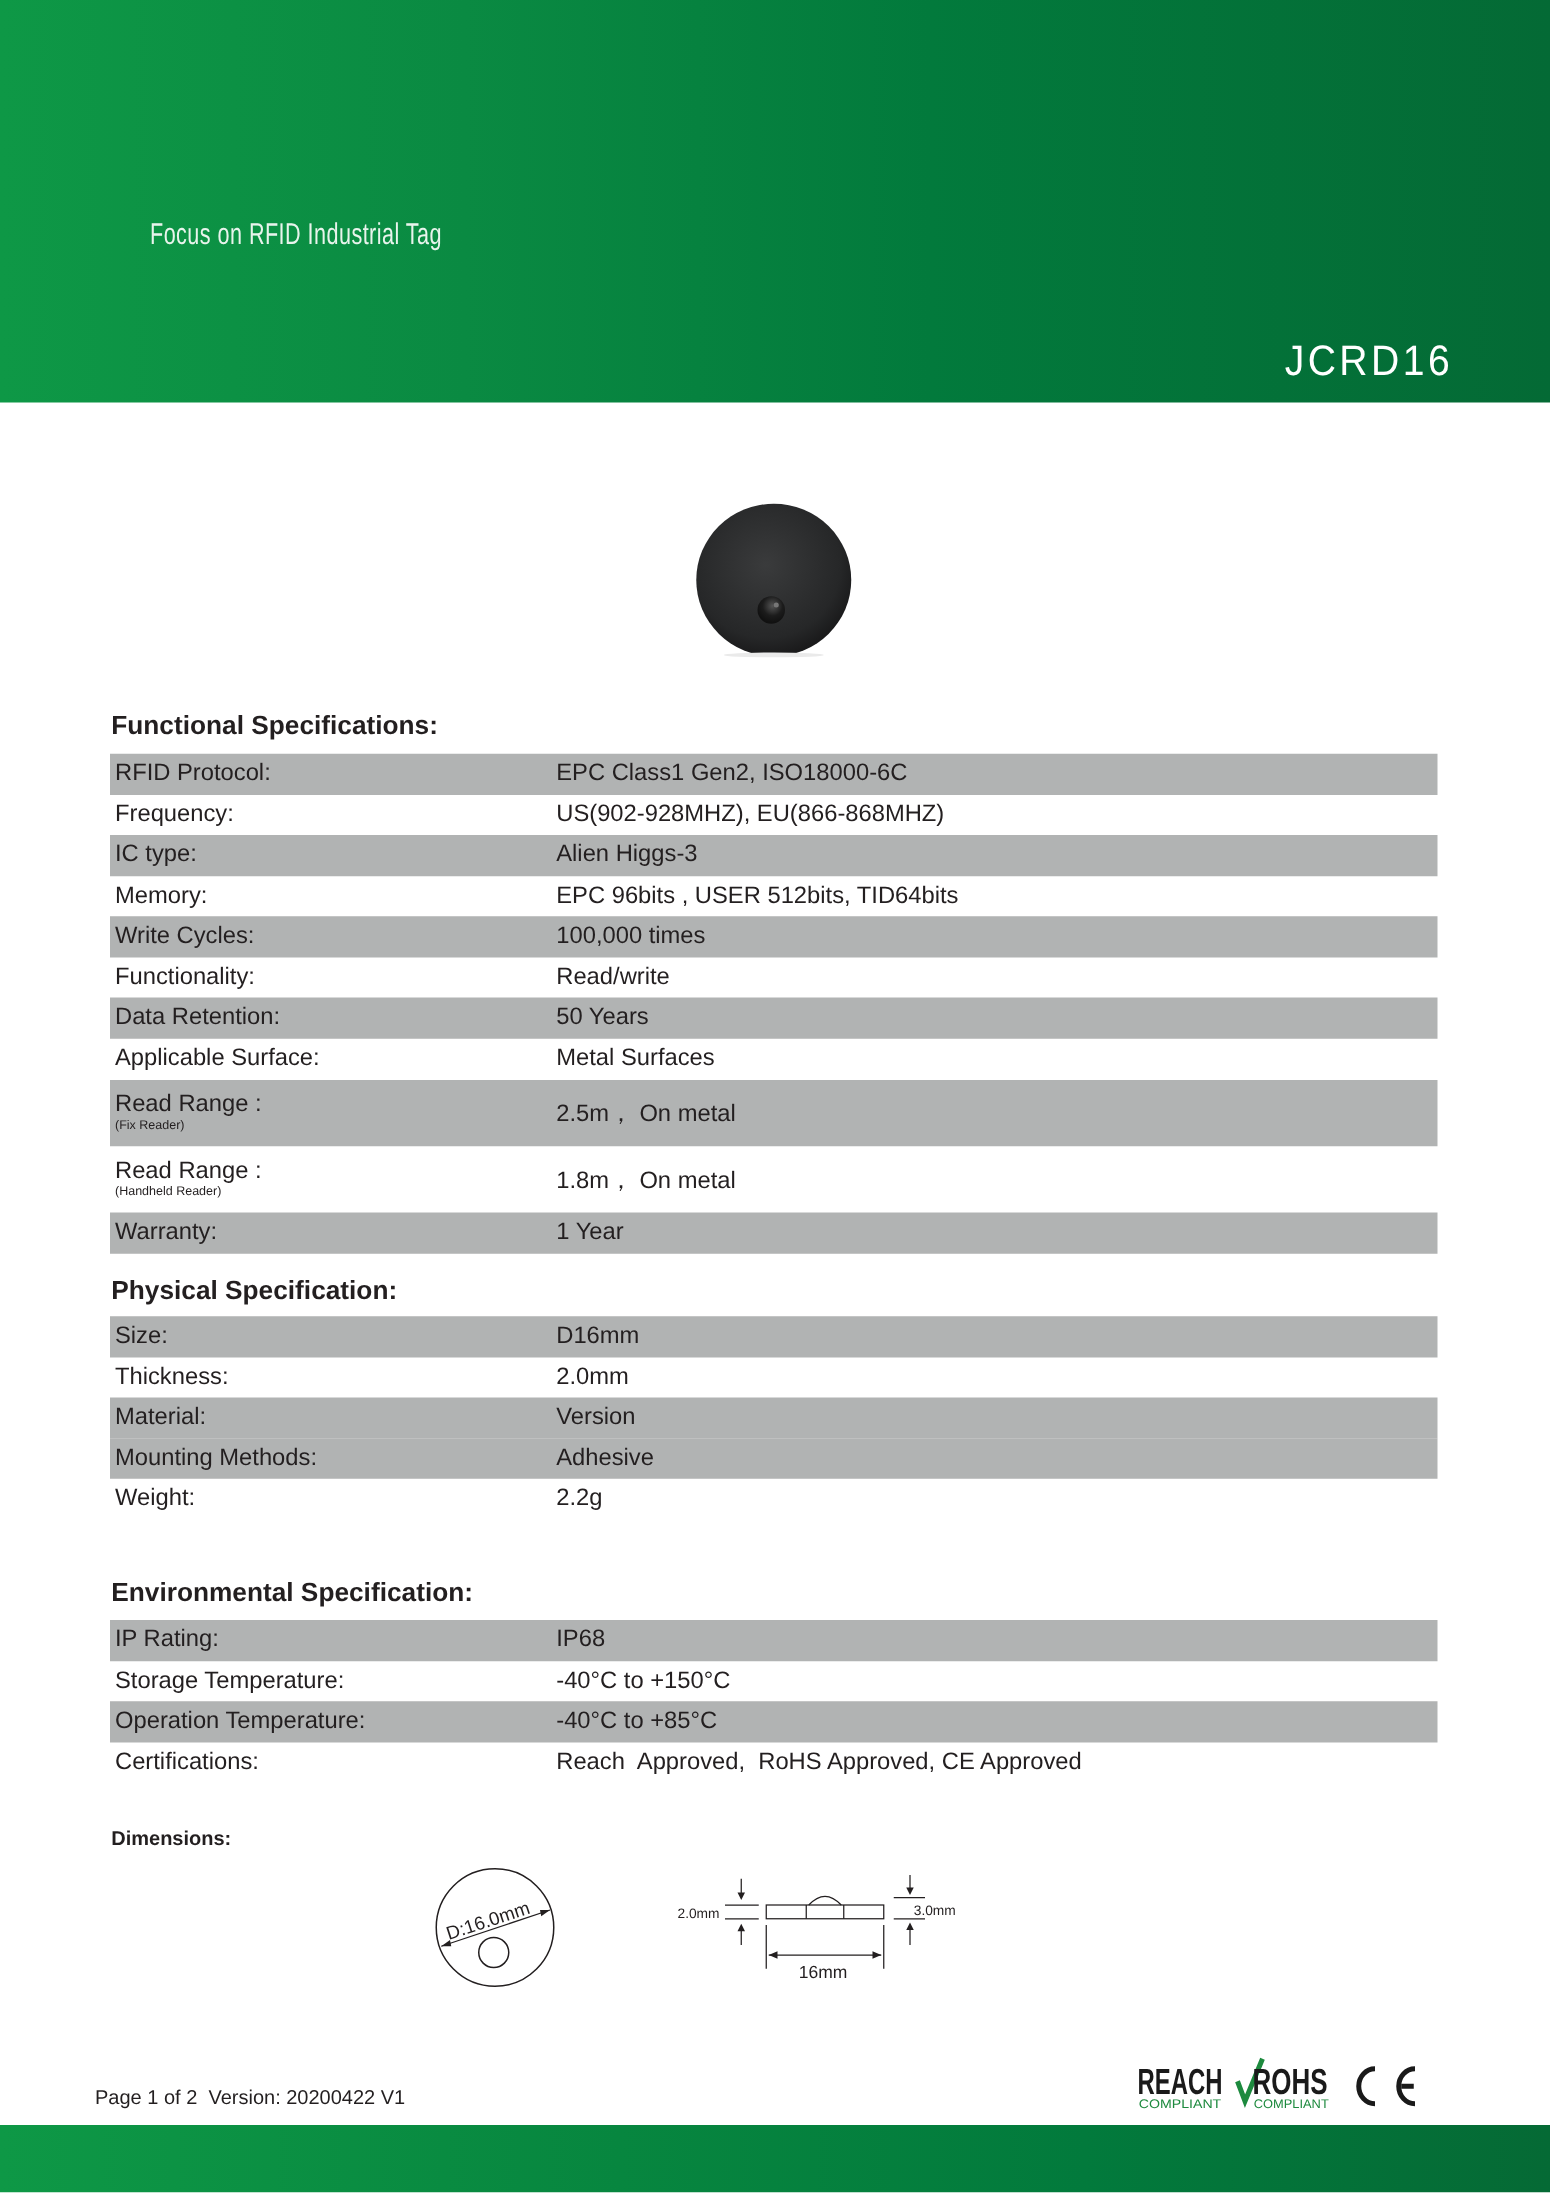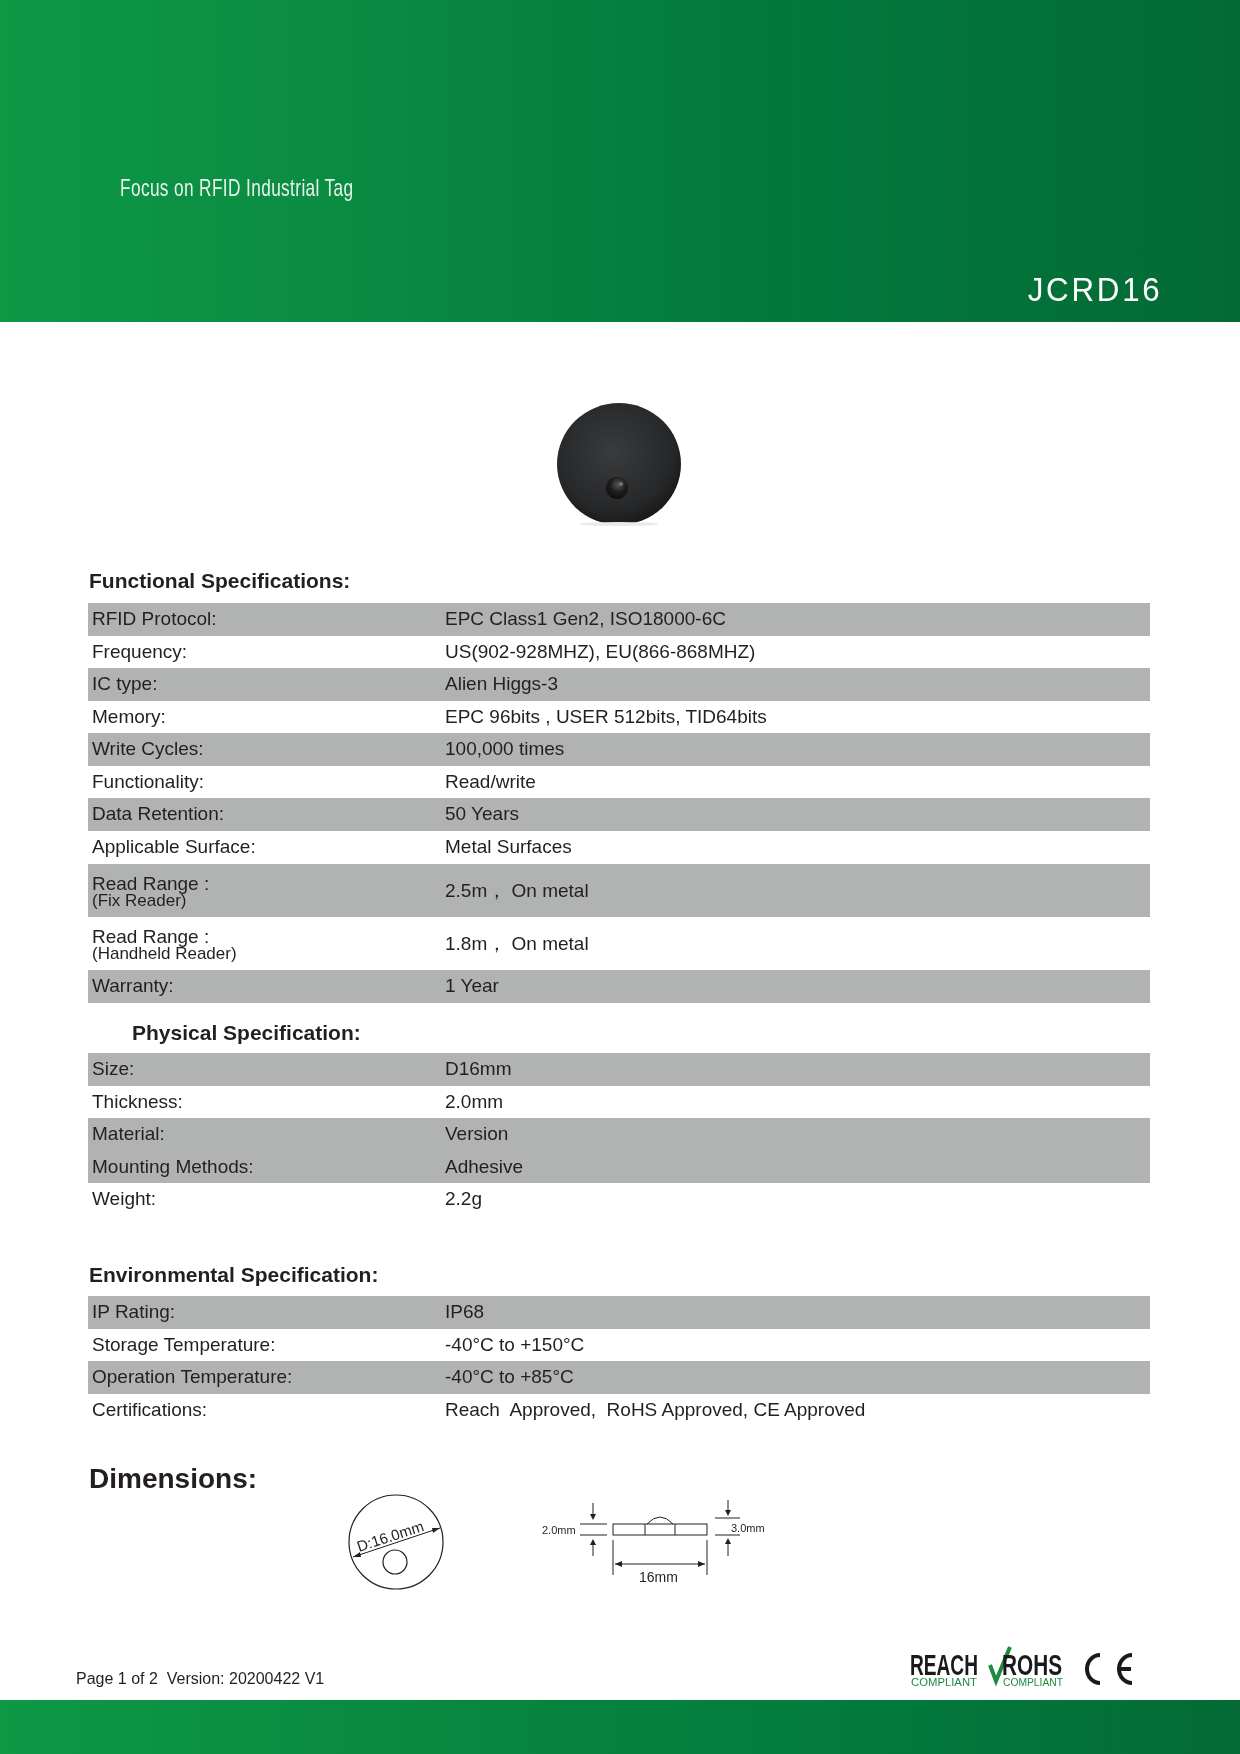--- a/index.html
+++ b/index.html
@@ -29,24 +29,24 @@
   }
   .spec-table { position:absolute; left:88px; width:1062px; }
   .row {
     position:relative; height:32.5px; display:flex; align-items:center;
     font-size:19px; color:#231f20;
   }
   .row.shaded { background:#b1b3b3; }
   .row .label { position:absolute; left:4px; }
   .row .value { position:absolute; left:357px; }
   .row.tall { height:53px; }
-  .row .label .sub { display:block; font-size:17px; line-height:12px; margin-top:1px; }
+  .row .label .sub { display:block; font-size:10px; line-height:12px; margin-top:1px; }
   .row .label .main { display:block; line-height:20px; }
 
-  .dims-title { position:absolute; left:89px; top:1463px; font-weight:bold; font-size:28px; }
+  .dims-title { position:absolute; left:89px; top:1463px; font-weight:bold; font-size:16px; }
   .dim-top { position:absolute; left:345px; top:1492px; width:102px; height:100px; }
   .dim-side { position:absolute; left:535px; top:1500px; width:240px; height:90px; }
 
   .footer-text {
     position:absolute; left:76px; top:1670px; font-size:16px; color:#231f20;
   }
   .cert-logos { position:absolute; left:910px; top:1643px; width:228px; height:46px; }
   .footer-band {
     position:absolute; left:0; top:1700px; width:1240px; height:54px;
     background:linear-gradient(90deg, #0e9846 0%, #07863f 40%, #027a3c 70%, #056a35 100%);
@@ -126,21 +126,21 @@
       <span class="sub">(Handheld Reader)</span>
     </span>
     <span class="value">1.8m， On metal</span>
   </div>
   <div class="row shaded">
     <span class="label">Warranty:</span>
     <span class="value">1 Year</span>
   </div>
 </div>
 
-<div class="section-title" style="top:1021px;margin-left:43px;">Physical Specification:</div>
+<div class="section-title" style="top:1021px;">Physical Specification:</div>
 <div class="spec-table" style="top:1053px;">
   <div class="row shaded">
     <span class="label">Size:</span>
     <span class="value">D16mm</span>
   </div>
   <div class="row">
     <span class="label">Thickness:</span>
     <span class="value">2.0mm</span>
   </div>
   <div class="row shaded">

